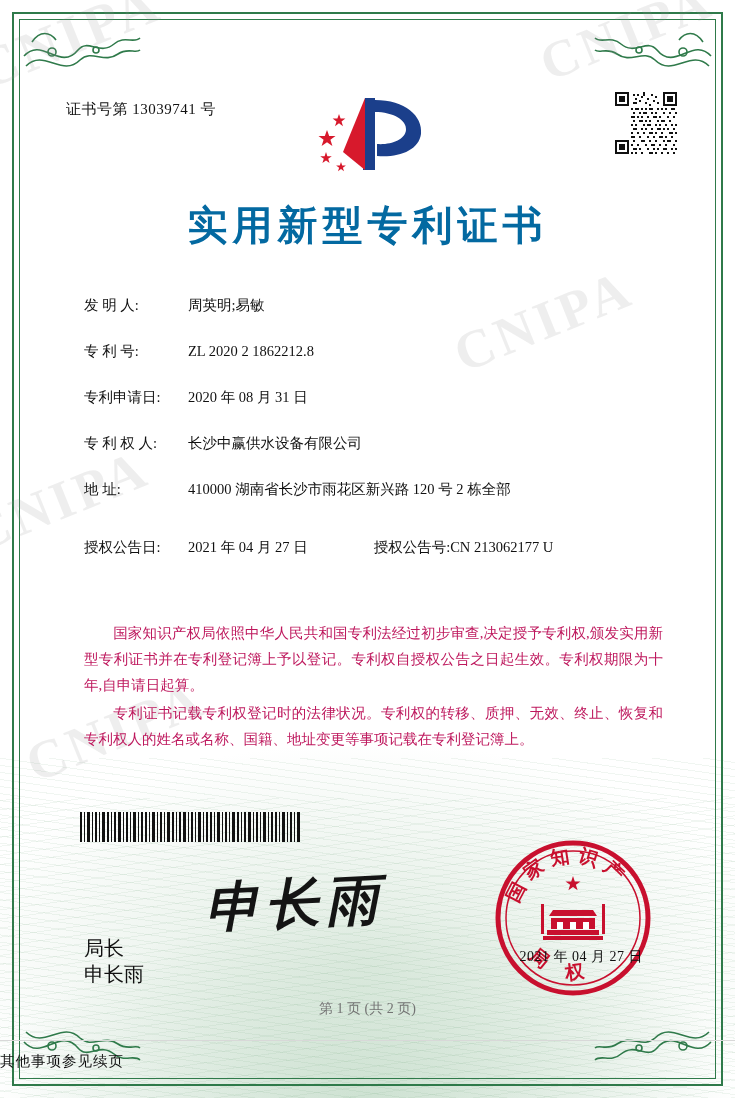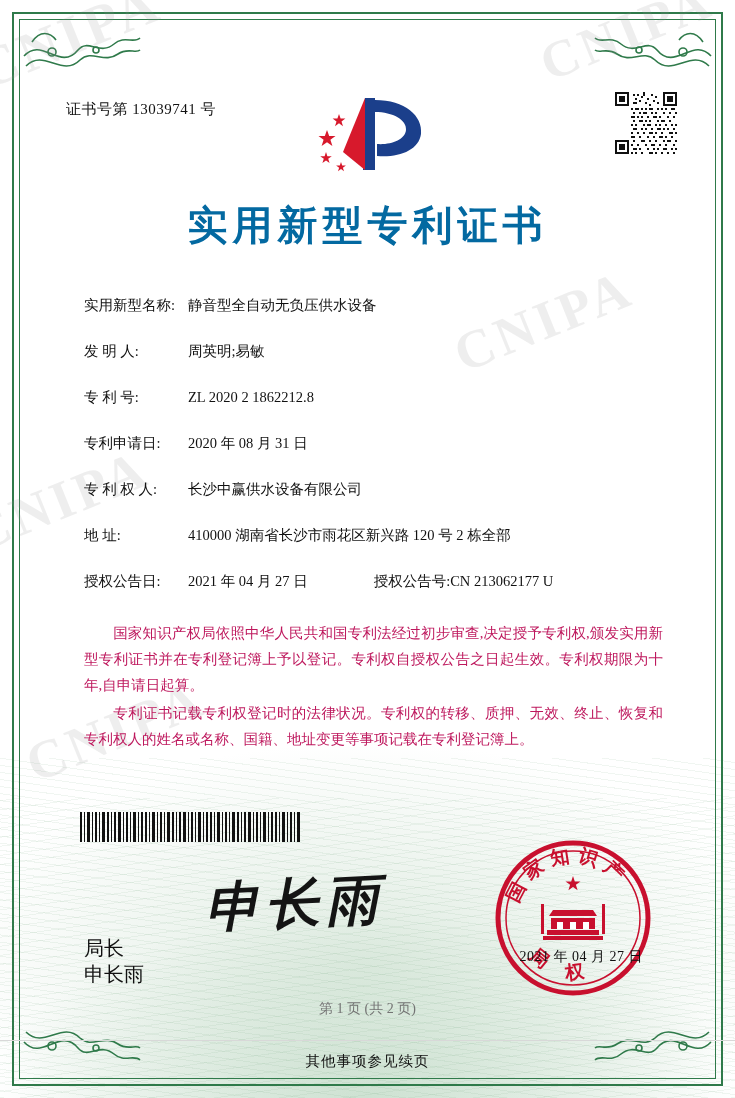--- a/index.html
+++ b/index.html
@@ -152,20 +152,21 @@
     display: inline-block;
     width: 104px;
     letter-spacing: 0px;
   }
   .field-value {
     display: inline-block;
   }
   .field-row .second-label {
     display: inline-block;
     margin-left: 66px;
+    margin-top: 12px;
   }
 
   .para {
     position: absolute;
     left: 84px;
     right: 72px;
     font-family: "Liberation Serif", "DejaVu Serif", serif;
     font-size: 14.5px;
     line-height: 26px;
     color: #be185d;
@@ -229,21 +230,20 @@
     top: 1000px;
     text-align: center;
     font-family: "Liberation Serif", "DejaVu Serif", serif;
     font-size: 14px;
     color: #737373;
   }
   .footer-note {
     position: absolute;
     left: 0; right: 0;
     top: 1052px;
-    text-align: center;
     font-family: "Liberation Serif", "DejaVu Serif", serif;
     font-size: 14.5px;
     letter-spacing: 1px;
     color: #111;
   }
   .footer-rule {
     position: absolute;
     left: 0; right: 0;
     top: 1040px;
     height: 1px;
@@ -452,23 +452,20 @@
           <polygon points="33,60 34.4,64.2 38.8,64.2 35.2,66.8 36.6,71 33,68.4 29.4,71 30.8,66.8 27.2,64.2 31.6,64.2"></polygon>
           <polygon points="48,70 49.2,73.5 52.9,73.5 49.9,75.7 51,79.2 48,77 45,79.2 46.1,75.7 43.1,73.5 46.8,73.5"></polygon>
         </g>
       </svg>
     </div>
 
     <div class="doc-title">实用新型专利证书</div>
 
     <div class="fields">
       <div class="field-row">
-        <span class="field-label">实用新型名称:</span><span class="field-value">静音型全自动无负压供水设备</span>
-      </div>
-      <div class="field-row">
         <span class="field-label">发 明 人:</span><span class="field-value">周英明;易敏</span>
       </div>
       <div class="field-row">
         <span class="field-label">专 利 号:</span><span class="field-value">ZL 2020 2 1862212.8</span>
       </div>
       <div class="field-row">
         <span class="field-label">专利申请日:</span><span class="field-value">2020 年 08 月 31 日</span>
       </div>
       <div class="field-row">
         <span class="field-label">专 利 权 人:</span><span class="field-value">长沙中赢供水设备有限公司</span>

